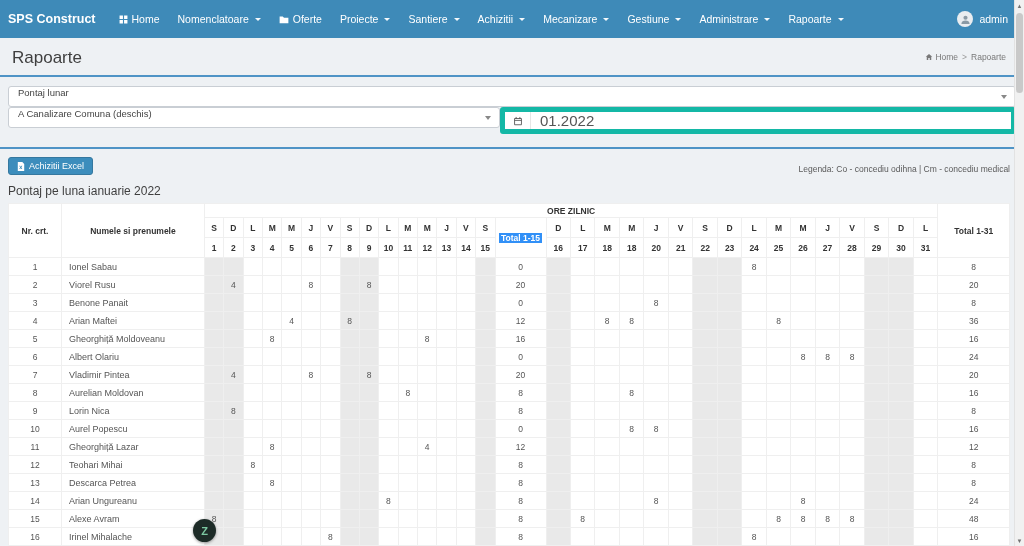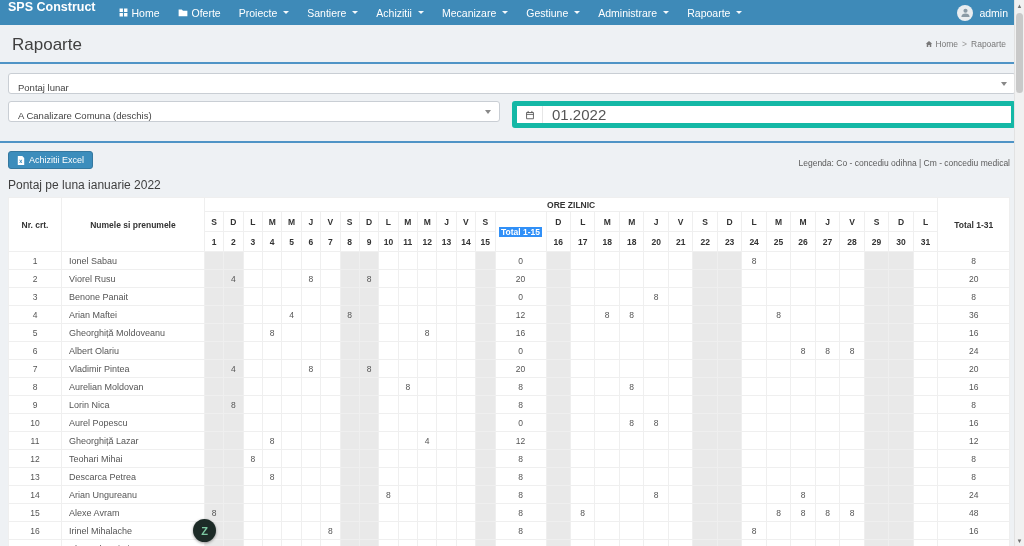--- a/index.html
+++ b/index.html
@@ -2,40 +2,40 @@
 <html><head>
 <meta charset="utf-8">
 <style>
   * { box-sizing: border-box; margin: 0; padding: 0; }
   html,body { width:1024px; height:546px; overflow:hidden; }
   body {
     font-family: "Liberation Sans", "DejaVu Sans", sans-serif;
     background:#eef1f4; position:relative; color:#444;
   }
   
-  .navbar { height:25px; background:var(--c-navbar,#3e8ab8); display:flex; color:#fff; padding-right:16px; }
+  .navbar { height:38px; background:var(--c-navbar,#3e8ab8); display:flex; align-items:center; color:#fff; padding-right:16px; }
   .brand { font-size:12.5px; font-weight:bold; padding:0 14px 0 8px; white-space:nowrap; cursor:pointer; }
   .nav-items { display:flex; align-items:center; height:100%; }
   .nav-item { display:flex; align-items:center; gap:4px; padding:0 9px; height:25px; font-size:10.5px; cursor:pointer; white-space:nowrap; }
   .nav-item.active { background:rgba(255,255,255,0.18); }
   .nav-item .icon { display:flex; align-items:center; }
   .nav-caret { width:0; height:0; border-left:3px solid transparent; border-right:3px solid transparent; border-top:3.5px solid #fff; margin-left:2px; opacity:.95; }
   .nav-user { margin-left:auto; display:flex; align-items:center; gap:6px; font-size:10.5px; cursor:pointer; }
   .avatar { width:16px; height:16px; border-radius:50%; background:#e9edf0; display:flex; align-items:center; justify-content:center; }
   
   .content-header { position:relative; padding:10px 12px 7px; border-bottom:2px solid var(--c-accent,#4f94c6); background:#eef1f4; }
   .page-title { font-size:17px; font-weight:400; color:#3f3f3f; }
   .breadcrumb { position:absolute; right:18px; top:14px; font-size:8.5px; color:#787878; display:flex; align-items:center; gap:4px; }
   .breadcrumb .crumb { cursor:pointer; display:flex; align-items:center; gap:2px; }
   .breadcrumb .sep { color:#9a9a9a; }
   
   .filters { padding:9px 8px 13px; border-bottom:2px solid var(--c-accent,#4f94c6); }
-  .select { position:relative; background:#fff; border:1px solid #c9ced4; border-radius:3px; height:21px; display:flex; align-items:flex-end; padding:0 20px 0 9px; font-size:9.5px; color:#444; cursor:pointer; }
+  .select { position:relative; background:#fff; border:1px solid #c9ced4; border-radius:3px; height:21px; display:flex; align-items:flex-start; padding:0 20px 0 9px; font-size:9.5px; color:#444; cursor:pointer; }
   .sel-caret { position:absolute; right:8px; top:8px; width:0; height:0; border-left:3.5px solid transparent; border-right:3.5px solid transparent; border-top:4px solid #888; }
-  .filter-row2 { display:flex; gap:12px; margin-top:7px; }
+  .filter-row2 { display:flex; }
   .filter-row2 .select { flex:0 0 492px; }
   .dategroup { flex:1; background:#fff; border:5px solid #14b8a6; border-radius:3px; height:27px; display:flex; align-items:center; font-size:15px; color:#555; }
   .dg-addon { width:26px; align-self:stretch; display:flex; align-items:center; justify-content:center; border-right:1px solid #e6e6e6; color:#555; cursor:pointer; }
   .dg-value { padding-left:9px; flex:1; cursor:text; }
   
   .toolbar { display:flex; justify-content:space-between; align-items:flex-end; padding:8px 14px 2px 8px; }
   .btn-excel { background:var(--c-button,#3c8dbc); border:1px solid #35789f; color:#fff; font-size:9px; border-radius:3px; height:18px; display:flex; align-items:center; gap:4px; padding:0 8px; cursor:pointer; }
   .legend { font-size:8.5px; color:#5a5a5a; padding-bottom:1px; }
   .caption { font-size:12px; color:#3f3f3f; padding:7px 8px 5px; }
   
@@ -62,20 +62,24 @@
 <div class="navbar">
   <div class="brand">SPS Construct</div>
   <div class="nav-items" id="nav-items">
       <div class="nav-item">
         <span class="icon">
           <svg width="9" height="9" viewBox="0 0 16 16">
             <path fill="#fff" d="M1 1h6v6H1zM9 1h6v6H9zM1 9h6v6H1zM9 9h6v6H9z"></path>
           </svg>
         </span>
         <span>Home</span>
+      </div>
+      <div class="nav-item">
+        <span>Nomenclatoare</span>
+        <span class="nav-caret"></span>
       </div>
       <div class="nav-item">
         <span class="icon">
           <svg width="10" height="9" viewBox="0 0 16 14">
             <path fill="#fff" d="M1 2h5l2 2h7v9H1z"></path>
           </svg>
         </span>
         <span>Oferte</span>
       </div>
       <div class="nav-item">

